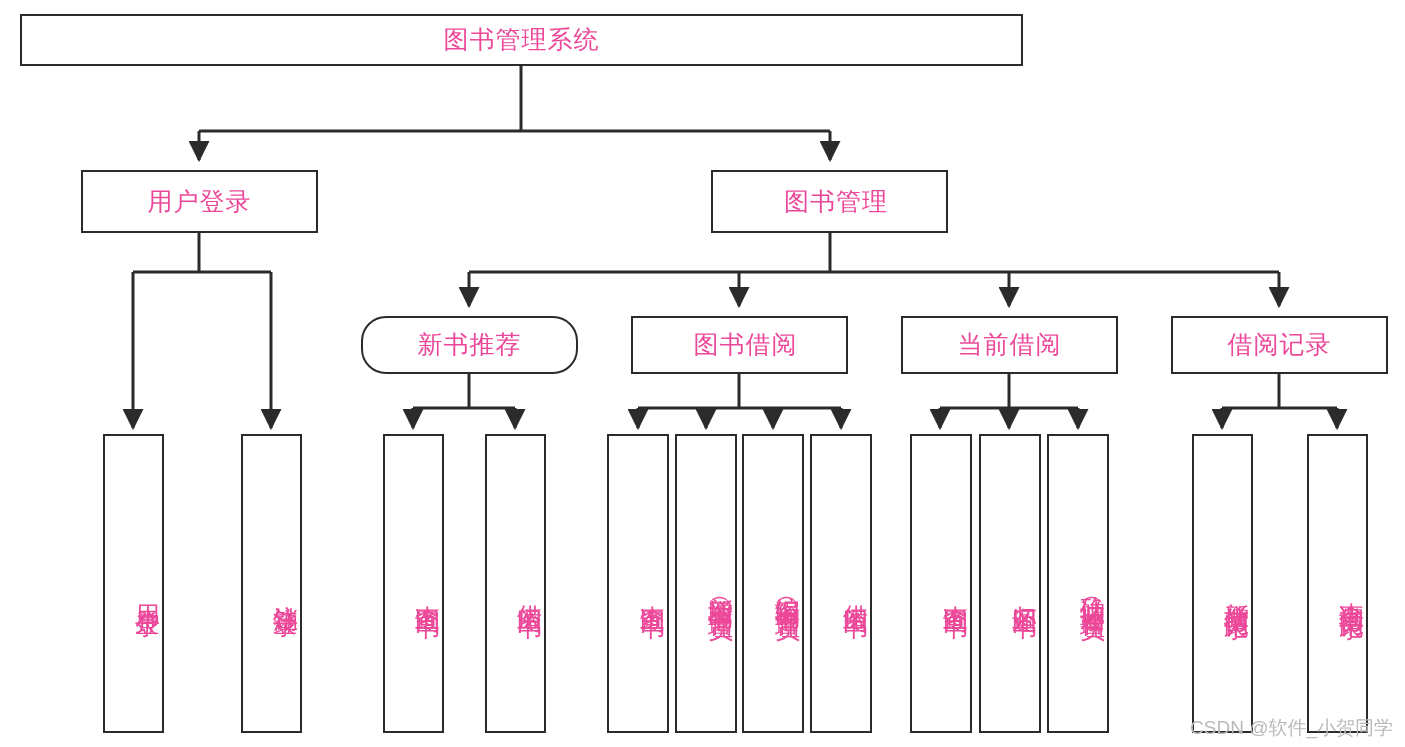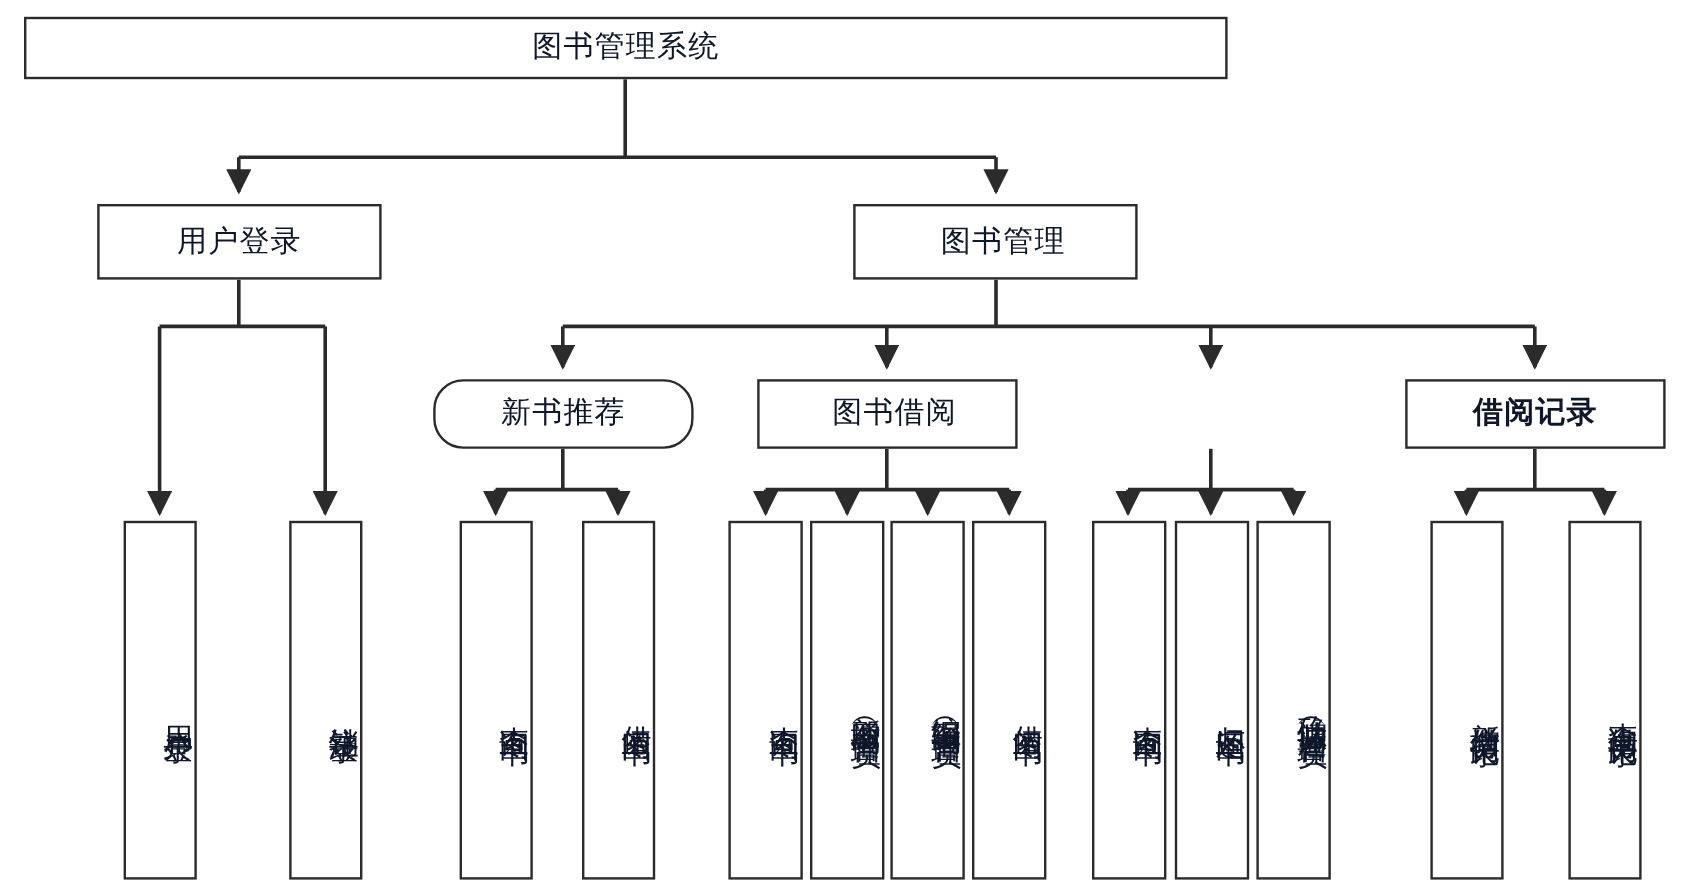--- a/index.html
+++ b/index.html
@@ -21,21 +21,21 @@
     top: 0;
     width: 1405px;
     height: 747px;
     pointer-events: none;
   }
   .node {
     position: absolute;
     box-sizing: border-box;
     border: 2px solid #2b2b2b;
     background: #ffffff;
-    color: #0f172a;
+    color: #ec4899;
     display: flex;
     align-items: center;
     justify-content: center;
     text-align: center;
     z-index: 2;
   }
   .node-h {
     font-size: 25px;
     line-height: 1.1;
     letter-spacing: 1px;
@@ -133,21 +133,24 @@
   <div class="node node-h" style="left:711px; top:170px; width:237px; height:63px;padding-left:13px;">
     <span>图书管理</span>
   </div>
 
   <div class="node node-h" style="left:361px; top:316px; width:217px; height:58px;border-radius:25px;">
     <span>新书推荐</span>
   </div>
   <div class="node node-h" style="left:631px; top:316px; width:217px; height:58px;padding-left:12px;">
     <span>图书借阅</span>
   </div>
-  <div class="node node-h" style="left:1171px; top:316px; width:217px; height:58px;font-weight:bold;">
+  <div class="node node-h" style="left:901px; top:316px; width:217px; height:58px;">
+    <span>当前借阅</span>
+  </div>
+  <div class="node node-h" style="left:1171px; top:316px; width:217px; height:58px;">
     <span>借阅记录</span>
   </div>
 
   <div class="node node-v" style="left:103px; top:434px; width:61px; height:299px;">
     <span class="vtext">用户登录</span>
   </div>
   <div class="node node-v" style="left:241px; top:434px; width:61px; height:299px;">
     <span class="vtext">注销登录</span>
   </div>
 
@@ -181,14 +184,15 @@
     <span class="vtext">确认归还（管理员）</span>
   </div>
 
   <div class="node node-v" style="left:1192px; top:434px; width:61px; height:299px;">
     <span class="vtext">新增借阅记录</span>
   </div>
   <div class="node node-v" style="left:1307px; top:434px; width:61px; height:299px;">
     <span class="vtext">查询借阅记录</span>
   </div>
 
+  <div class="watermark">CSDN @软件_小贺同学</div>
 
 </div>
 
 </body></html>

